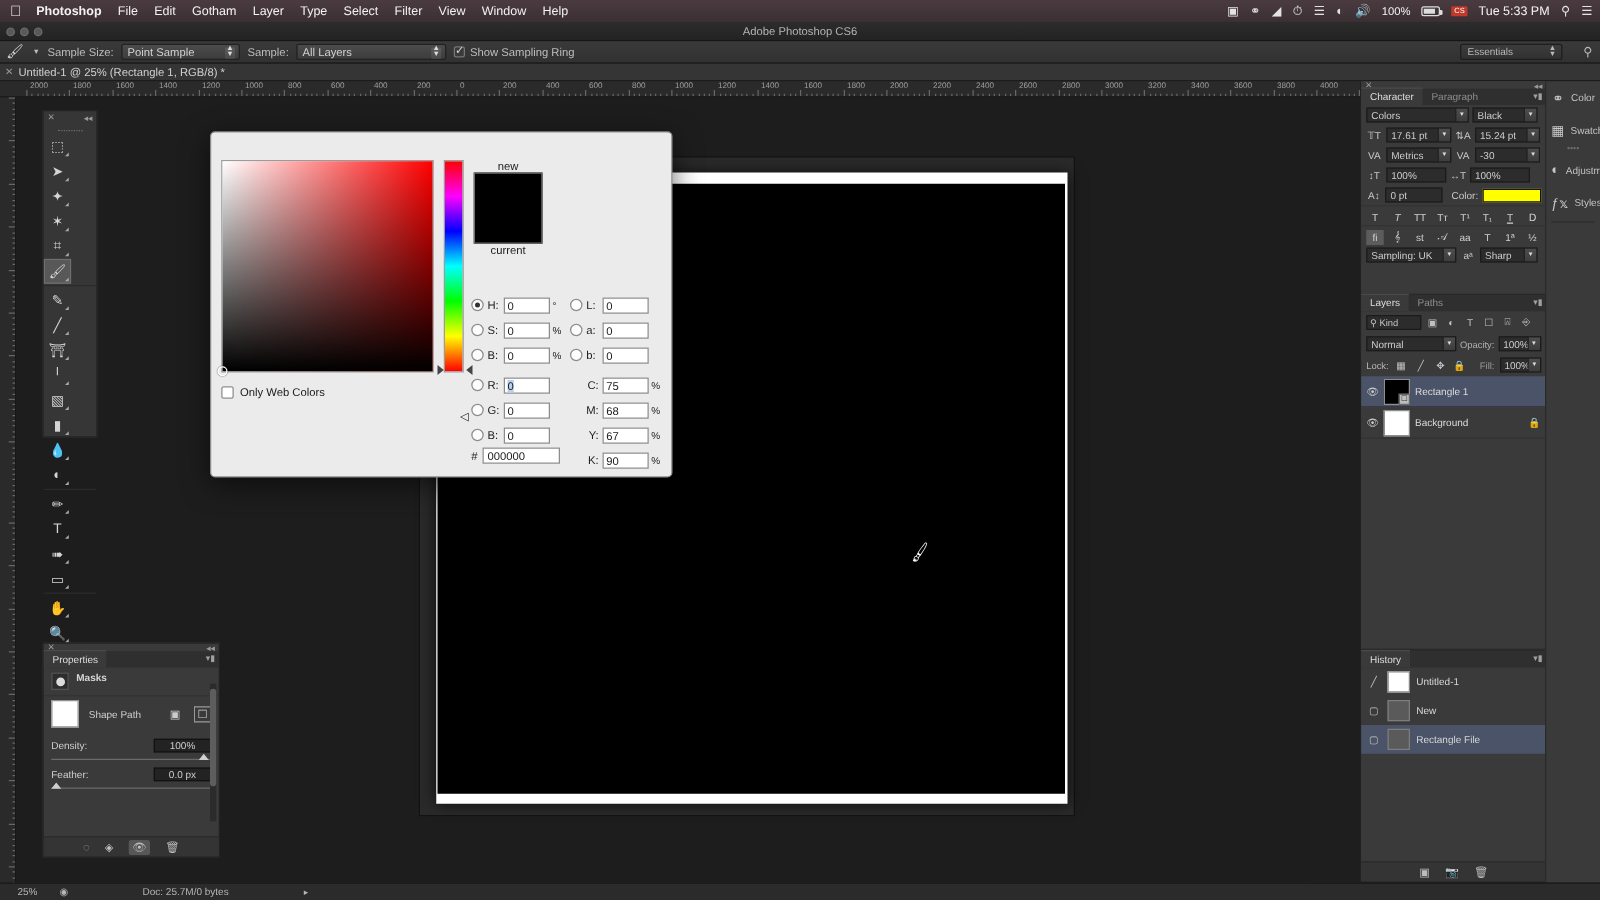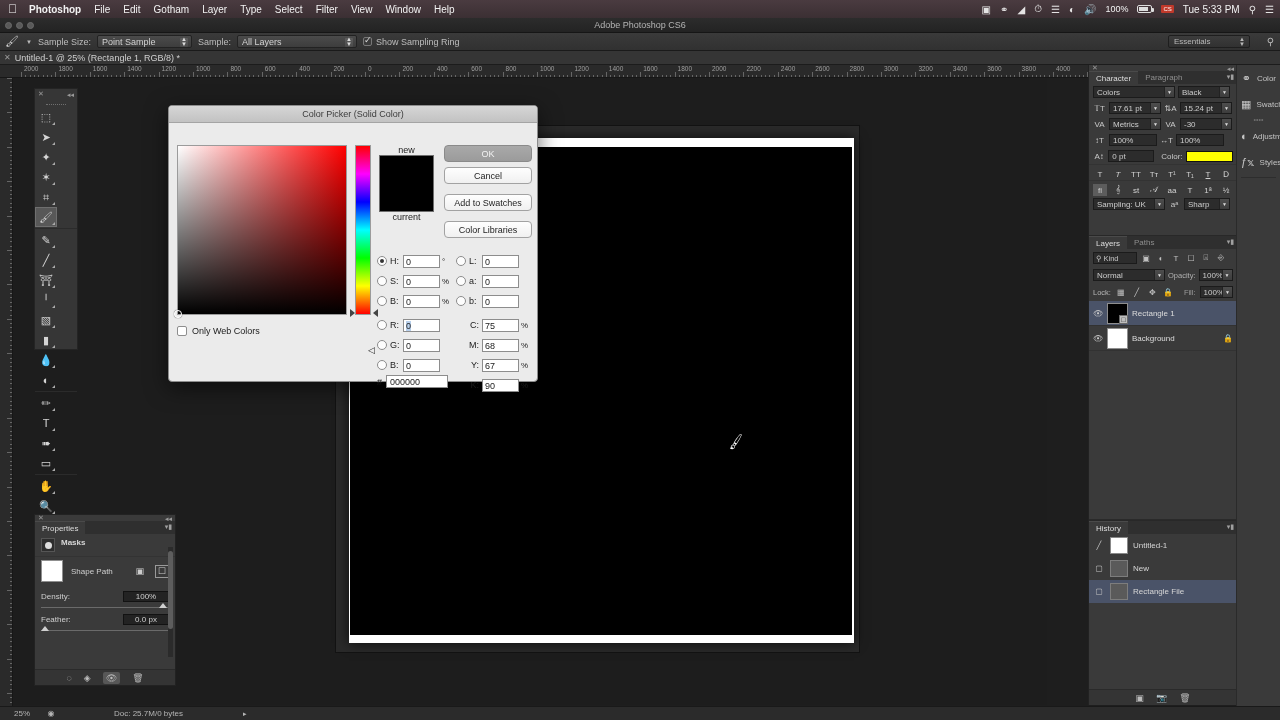--- a/index.html
+++ b/index.html
@@ -133,21 +133,21 @@
   #toolbar .modes .m { width:22px; height:16px; display:flex; align-items:center; justify-content:center; font-size:10px; color:#d0d0d0;}
 
   
   #propspanel {
     position:absolute; left:34px; top:514px; width:142px; height:172px;
     background:#3a3a3a; border:1px solid #222;
   }
   .pnl-grip { height:6px; position:relative; }
   .pnl-grip .x { position:absolute; left:3px; top:-1px; font-size:7px; color:#9a9a9a; }
   .pnl-grip .dd { position:absolute; right:3px; top:0px; font-size:7px; color:#9a9a9a; }
-  .pnl-tabs { height:13px; background:#2f2f2f; display:flex; align-items:center; position:relative; }
+  .pnl-tabs { height:13px; background:#2f2f2f; display:flex; align-items:flex-end; position:relative; }
   .pnl-tab { font-size:8px; color:#8e8e8e; padding:2px 7px 2px 7px; }
   .pnl-tab.active { color:#dedede; background:#3a3a3a; border-top:1px solid #4a4a4a;}
   .pnl-menu { position:absolute; right:3px; top:2px; font-size:7px; color:#a0a0a0; }
   #propspanel .hdr { display:flex; align-items:flex-start; gap:6px; padding:4px 6px; }
   #propspanel .hdr .mi { width:14px; height:14px; background:#2d2d2d; border:1px solid #555; display:flex; align-items:center; justify-content:center; }
   #propspanel .hdr .mi b { width:7px; height:7px; border-radius:50%; background:#ddd; display:block;}
   #propspanel .hdr span { font-size:8px; color:#d7d7d7; font-weight:bold;}
   #propspanel .row1 { display:flex; align-items:center; gap:8px; padding:3px 6px; border-top:1px solid #333; }
   #propspanel .thumb { width:22px; height:22px; background:#fff; border:1px solid #8f8f8f; }
   #propspanel .row1 label { font-size:8px; color:#cfcfcf; flex:1;}
@@ -1144,49 +1144,40 @@
 </div>
 
 <div id="statusbar">
   <span class="zoom">25%</span>
   <span class="pbtn">◉</span>
   <span class="doc">Doc: 25.7M/0 bytes</span>
   <span class="arrow">▸</span>
 </div>
 
 <div id="cpdlg">
-  <div class="tbar">
-    <span>Color Picker (Solid Color)</span>
-  </div>
   <div class="body">
 
     <div id="sv-field">
       <div class="g1"></div>
       <div class="g2"></div>
       <div id="sv-marker"></div>
     </div>
 
     <div id="hue-strip"></div>
     <div id="hue-arrows">
         <i class="l"></i>
         <i class="r"></i>
       </div>
 
     <div id="newcur">
       <div class="lbl">new</div>
       <div class="sw"></div>
       <div class="lbl">current</div>
     </div>
 
-    <div class="btns">
-      <div class="btn default">OK</div>
-      <div class="btn">Cancel</div>
-      <div class="btn sp">Add to Swatches</div>
-      <div class="btn sp">Color Libraries</div>
-    </div>
 
     <div id="webcolors">
       <span class="box"></span>
       <span>Only Web Colors</span>
     </div>
 
     <div id="oog">◁</div>
 
     <div id="fields">
       <div class="cols">

